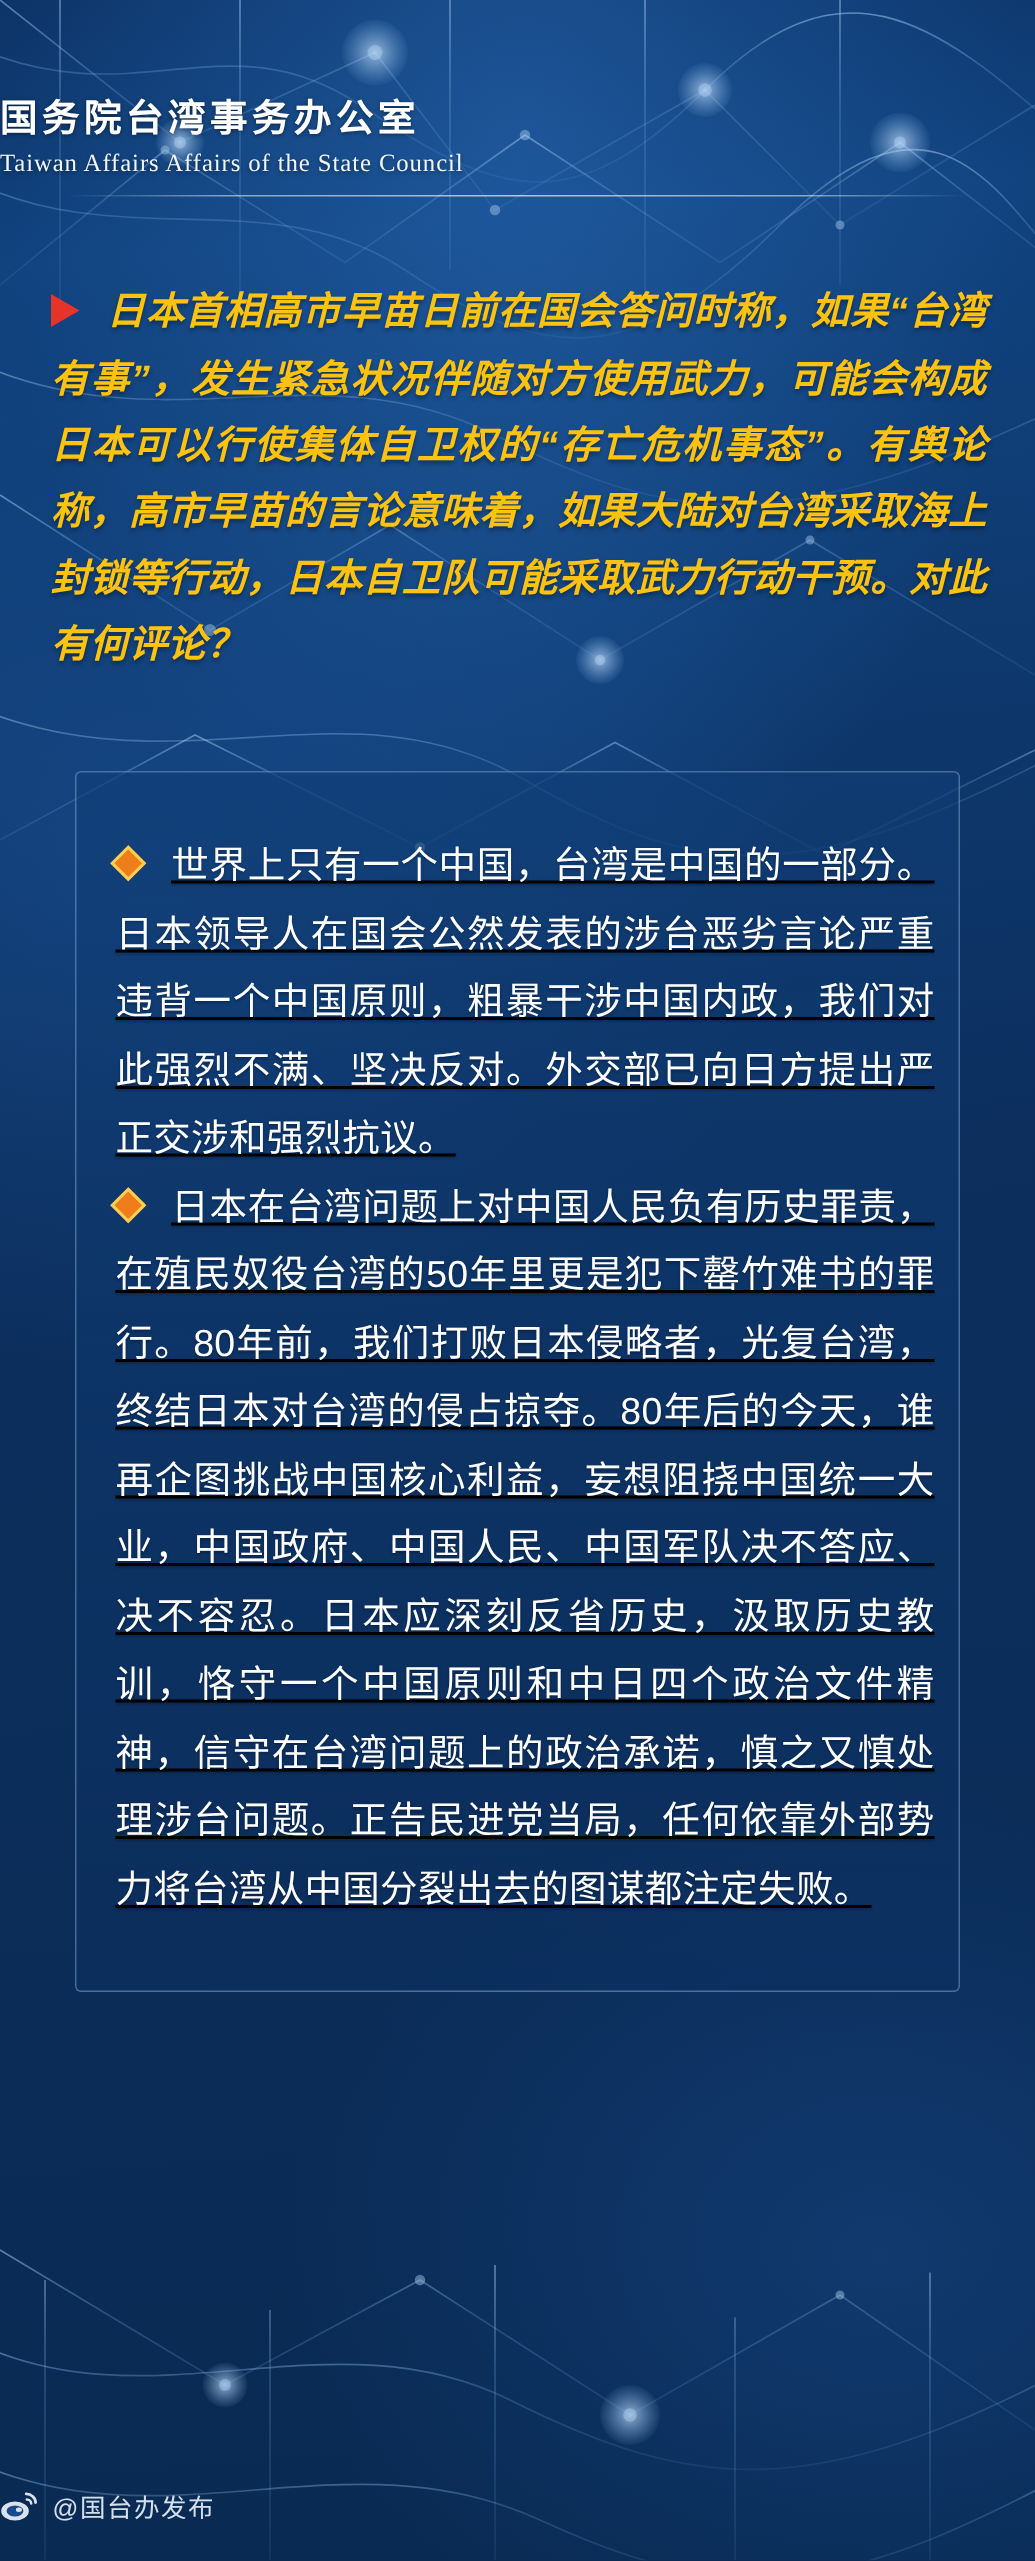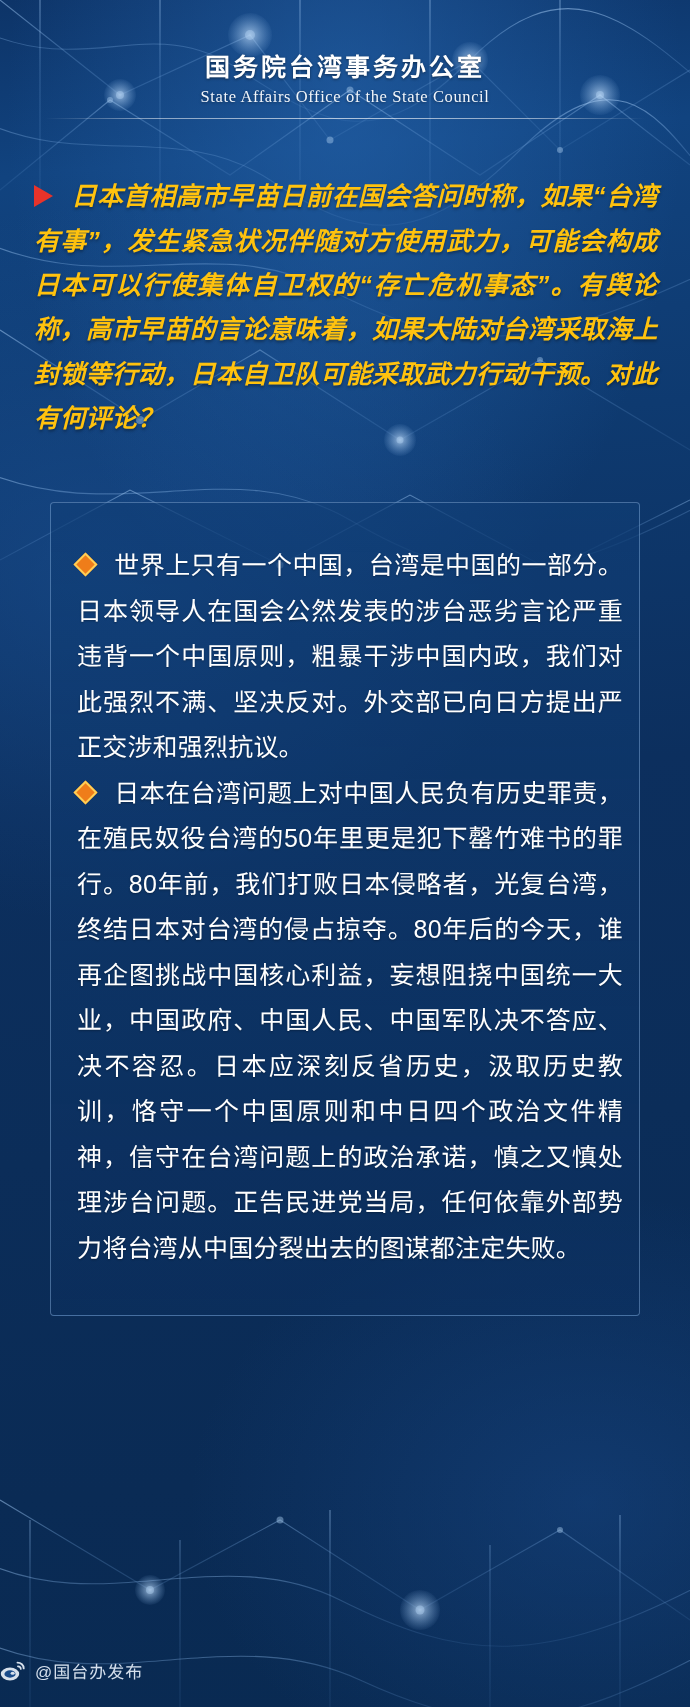--- a/index.html
+++ b/index.html
@@ -28,21 +28,21 @@
     inset: 0;
     width: 100%;
     height: 100%;
     pointer-events: none;
   }
 
   
   .header {
     position: relative;
     padding-top: 52px;
-    text-align: center;
+    margin-top: 12px;
   }
   .org-cn {
     font-family: "Liberation Serif", "DejaVu Serif", serif;
     font-weight: bold;
     font-size: 25px;
     letter-spacing: 3px;
     color: #ffffff;
     text-shadow: 0 1px 3px rgba(0,0,0,0.45);
     line-height: 1.25;
   }
@@ -101,20 +101,21 @@
 
   
   .card {
     position: relative;
     margin: 62px 50px 0 50px;
     padding: 40px 16px 44px 26px;
     box-sizing: border-box;
     background: linear-gradient(180deg, rgba(16,62,118,0.62) 0%, rgba(12,48,96,0.52) 100%);
     border: 1px solid rgba(150,190,235,0.42);
     border-radius: 4px;
+    text-decoration: underline;
   }
   .para {
     color: #ffffff;
     font-size: 25px;
     line-height: 1.82;
     letter-spacing: 0.2px;
     text-align: justify;
     text-justify: inter-ideograph;
     text-shadow: 0 1px 2px rgba(0,0,0,0.3);
   }
@@ -207,21 +208,21 @@
       <circle cx="120" cy="95" r="16"></circle>
       <circle cx="600" cy="95" r="20"></circle>
       <circle cx="400" cy="440" r="16"></circle>
       <circle cx="420" cy="1610" r="20"></circle>
       <circle cx="150" cy="1590" r="15"></circle>
     </g>
   </svg>
 
   <div class="header">
     <div class="org-cn">国务院台湾事务办公室</div>
-    <div class="org-en">State Affairs Office of the State Council</div>
+    <div class="org-en">Taiwan Affairs Affairs of the State Council</div>
     <div class="rule"></div>
   </div>
 
   <div class="question">
     <span class="q-arrow"></span><span>日本首相高市早苗日前在国会答问时称，如果“台湾有事”，发生紧急状况伴随对方使用武力，可能会构成日本可以行使集体自卫权的“存亡危机事态”。有舆论称，高市早苗的言论意味着，如果大陆对台湾采取海上封锁等行动，日本自卫队可能采取武力行动干预。对此有何评论？</span>
   </div>
 
   <div class="card">
     <div class="para">
       <span class="diamond"></span><span>世界上只有一个中国，台湾是中国的一部分。日本领导人在国会公然发表的涉台恶劣言论严重违背一个中国原则，粗暴干涉中国内政，我们对此强烈不满、坚决反对。外交部已向日方提出严正交涉和强烈抗议。</span>

